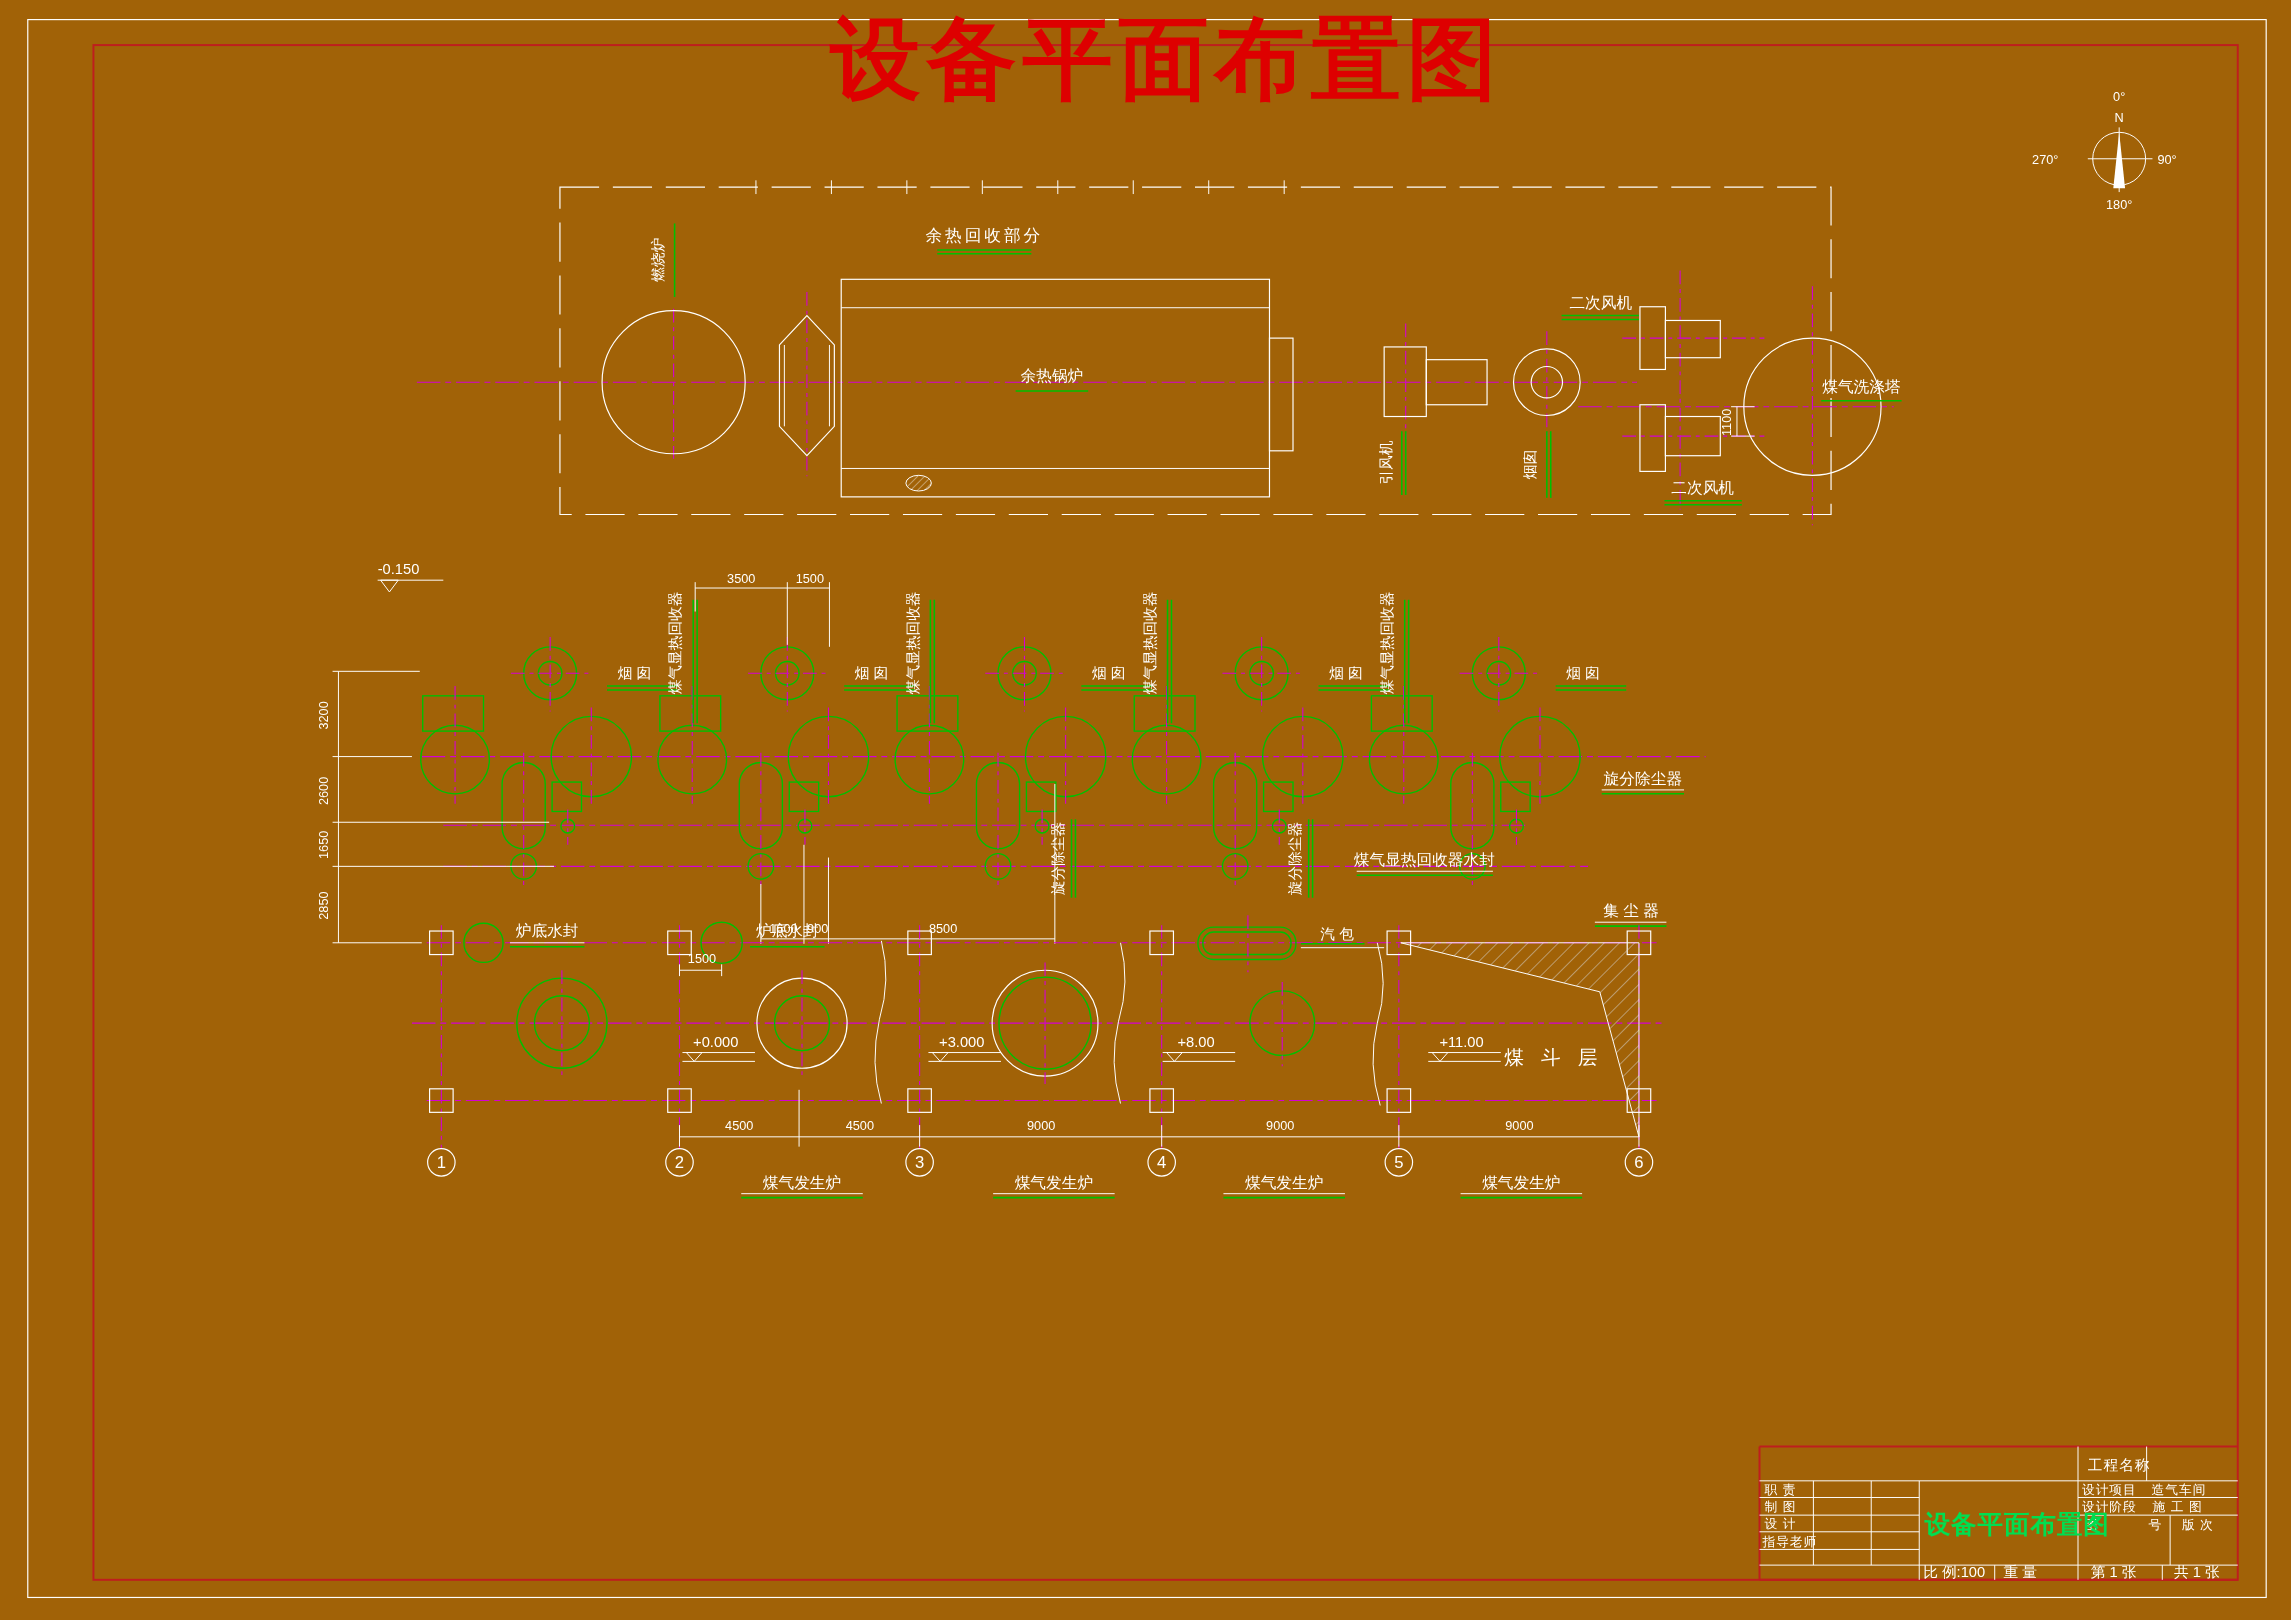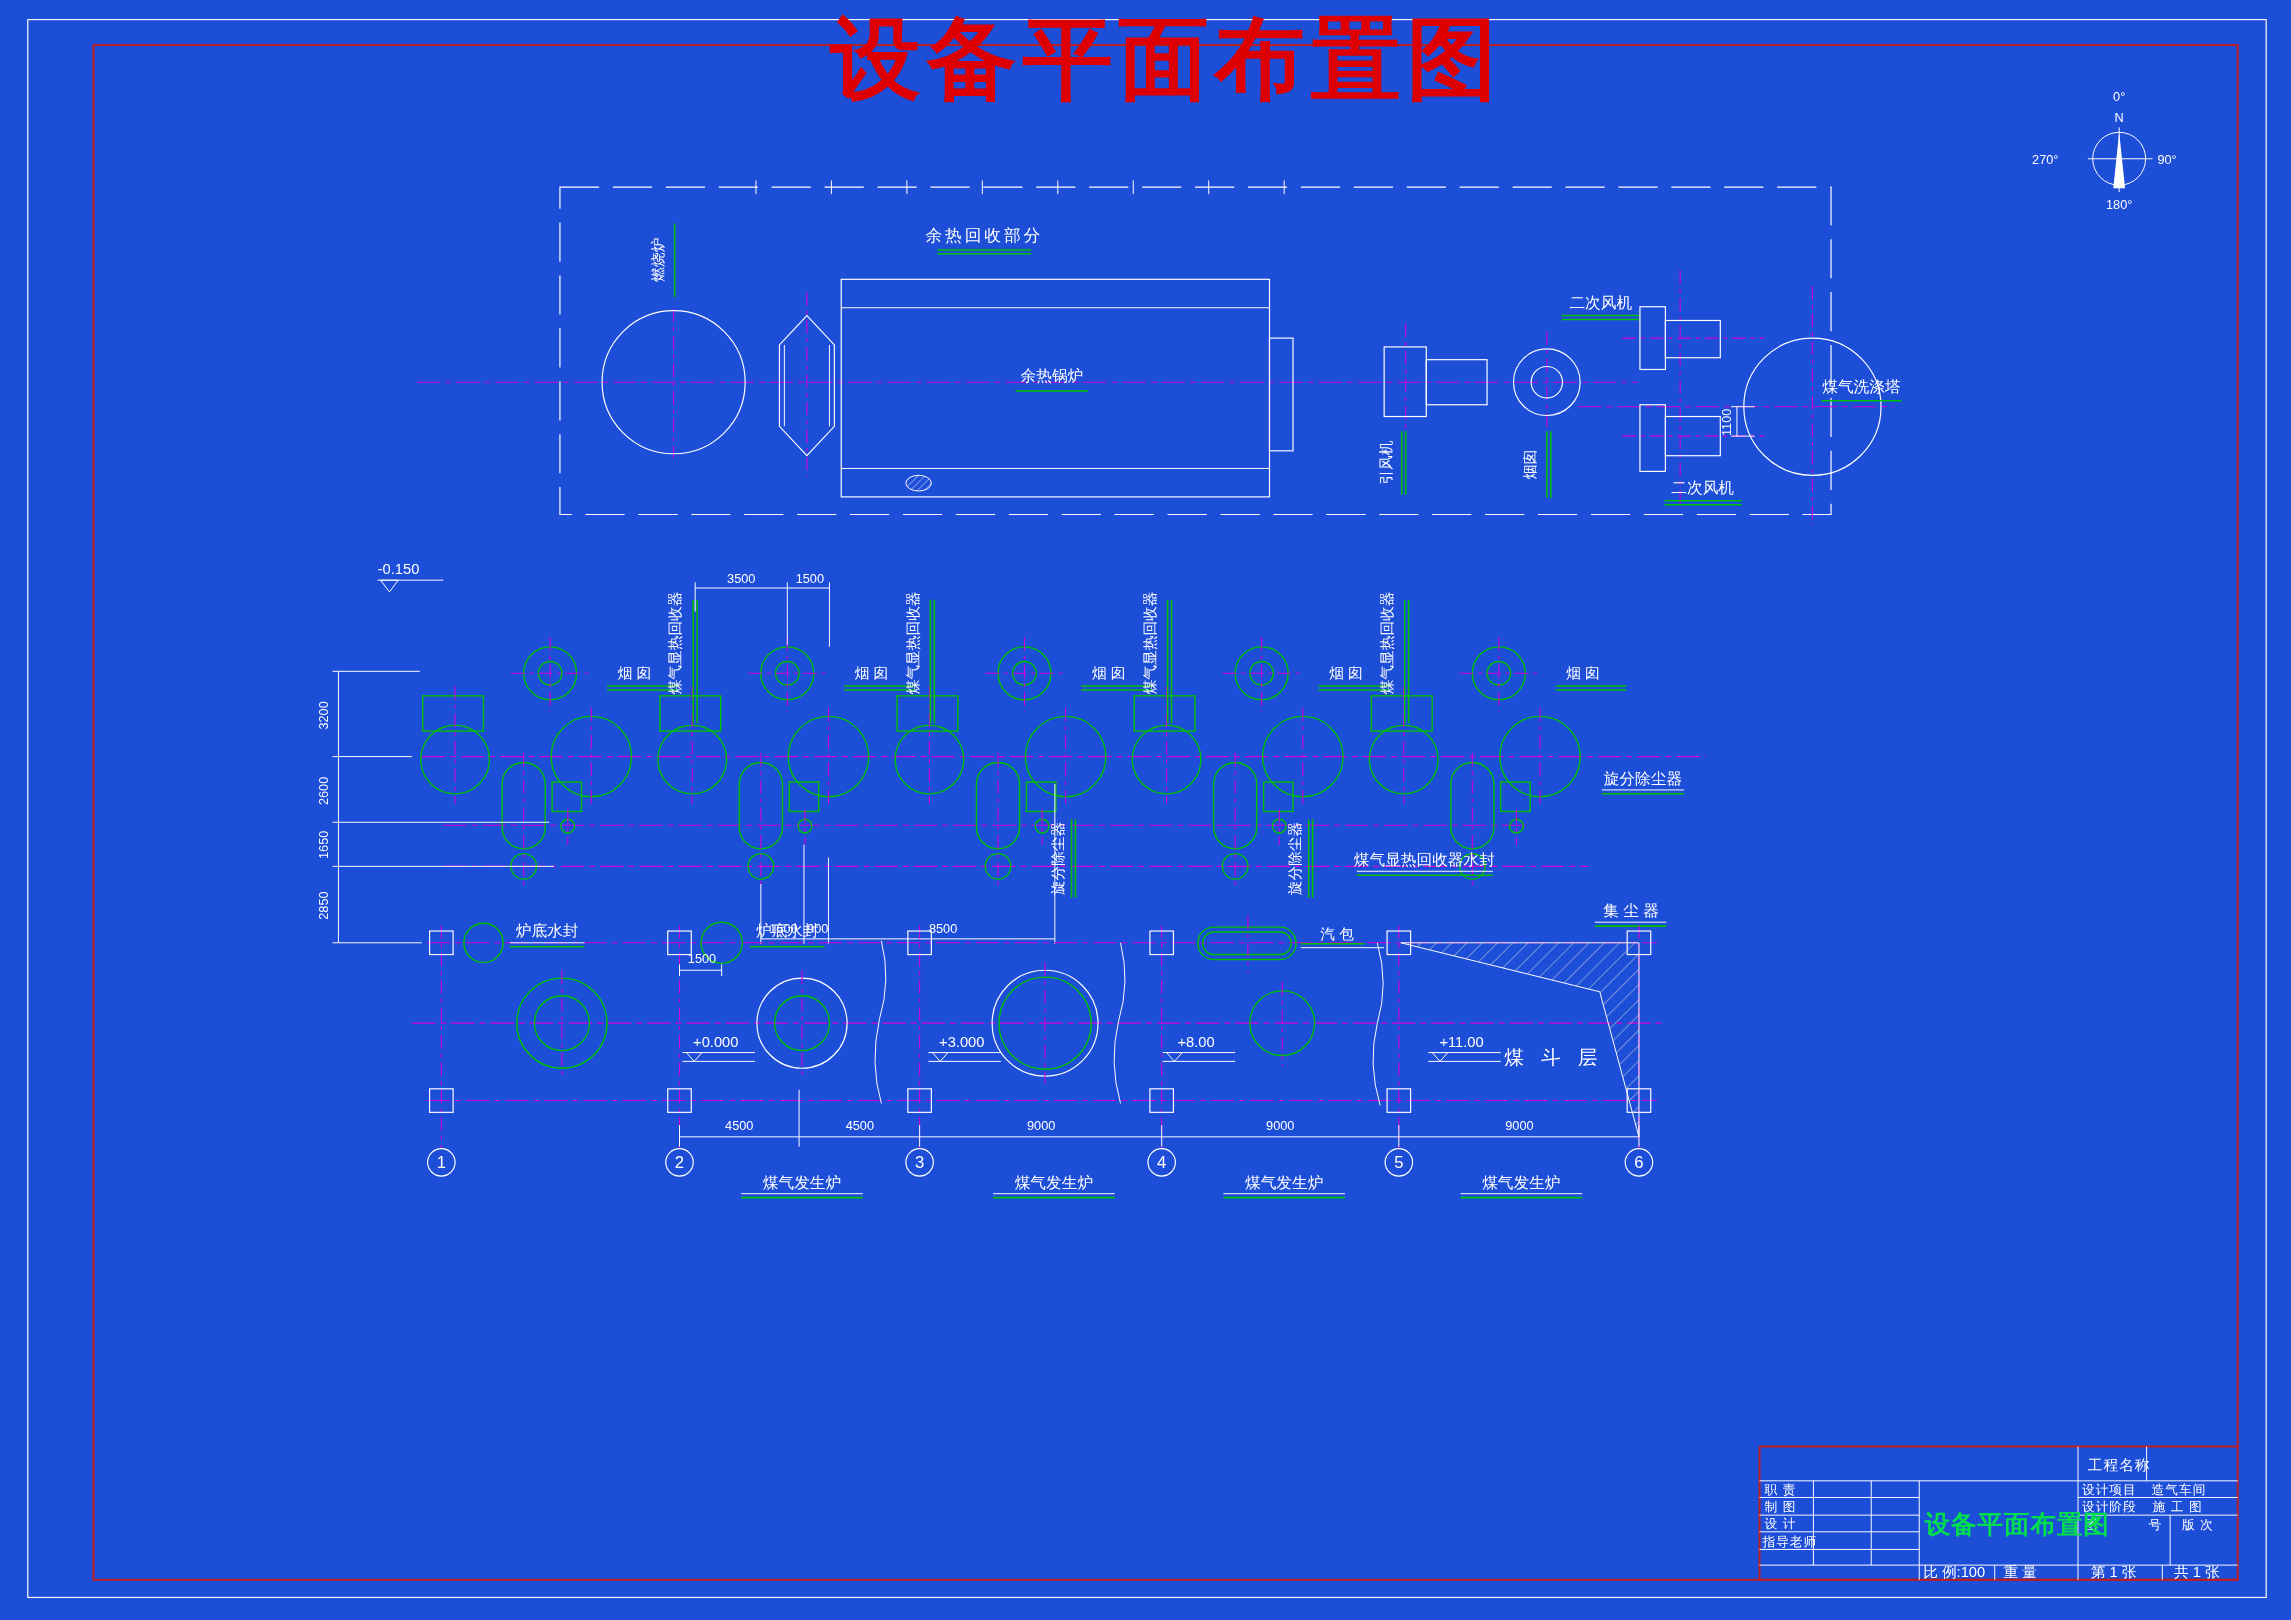--- a/index.html
+++ b/index.html
@@ -1,16 +1,16 @@
 <!DOCTYPE html>
 <html><head>
 <meta charset="utf-8">
 <style>
   html,body{margin:0;padding:0;background:#000;}
-  .stage{position:relative;width:2292px;height:1620px;background:#1d4ed8;overflow:hidden;
+  .stage{position:relative;width:2292px;height:1620px;background:#a16207;overflow:hidden;
          font-family:"Liberation Sans",sans-serif;}
   svg{position:absolute;left:0;top:0;}
   svg text{font-family:"Liberation Sans","DejaVu Sans",sans-serif;fill:#ffffff;}
   .w{stroke:#ffffff;fill:none;stroke-width:1.2;}
   .wt{stroke:#ffffff;fill:none;stroke-width:1;}
   .g{stroke:#00c000;fill:none;stroke-width:1.4;}
   .gl{stroke:#00c000;stroke-width:1.6;}
   .m{stroke:#d400d4;fill:none;stroke-width:1.1;stroke-dasharray:24 5 6 5;}
   .md{stroke:#d400d4;fill:none;stroke-width:1.1;stroke-dasharray:14 5 4 5;}
   .dash{stroke:#ffffff;fill:none;stroke-width:1.2;stroke-dasharray:40 14;}

